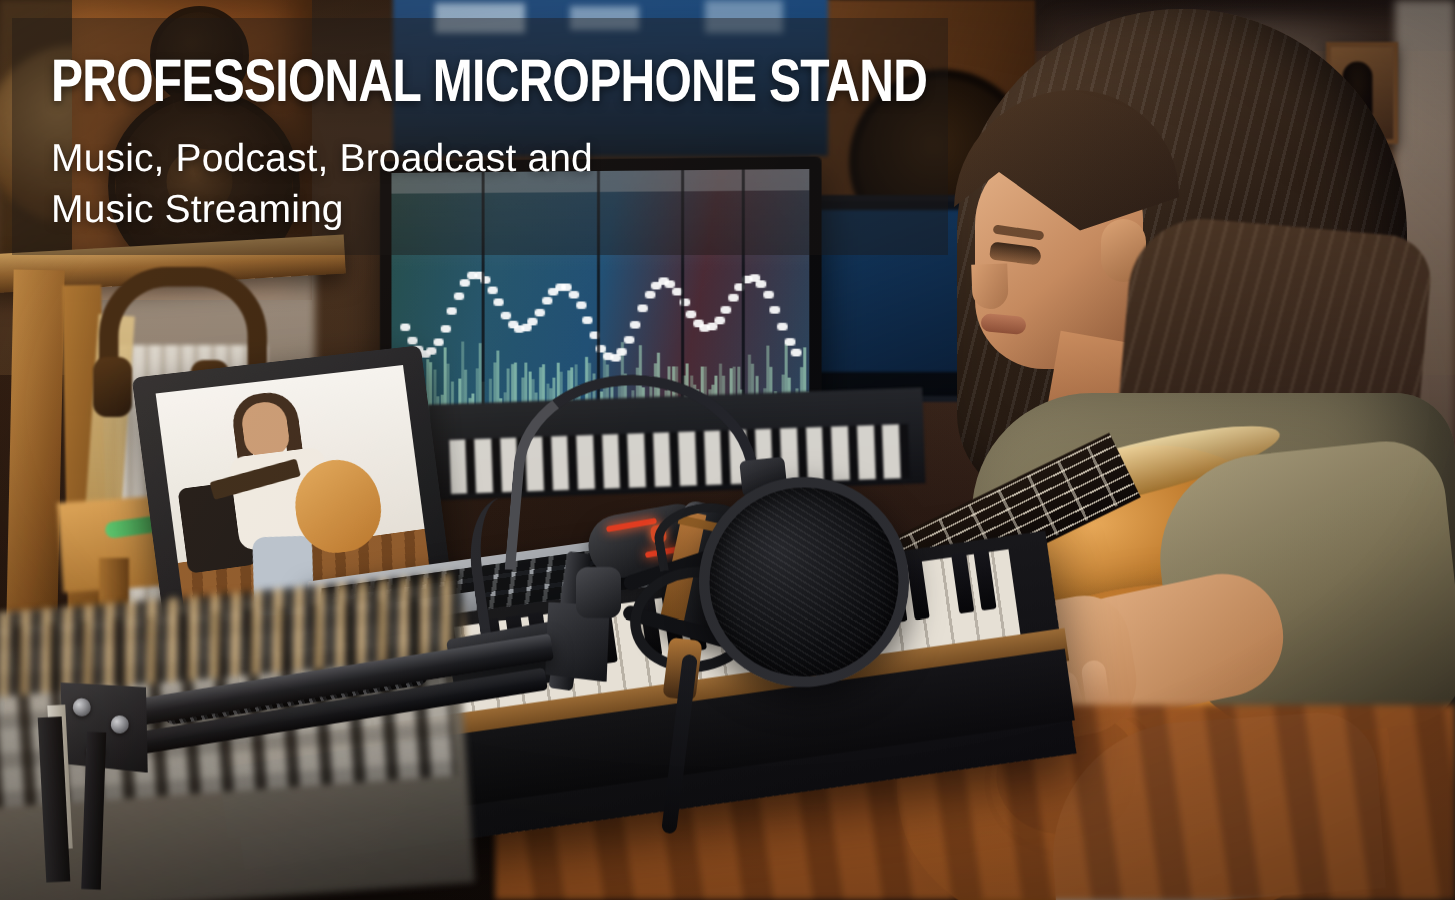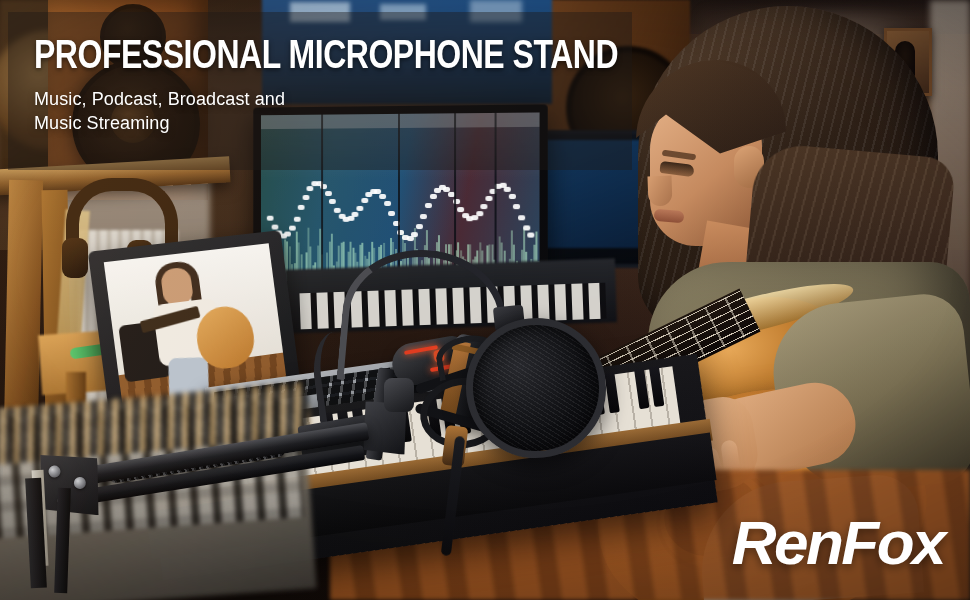--- a/index.html
+++ b/index.html
@@ -842,21 +842,21 @@
     text-shadow: 0 2px 6px rgba(0,0,0,.55);
   }
 
   #subhead {
     position: absolute;
     left: 26px;
     top: 76px;
     margin: 0;
     color: #ffffff;
     font-family: "Liberation Sans", sans-serif;
-    font-size: 18px;
+    font-size: 26px;
     line-height: 1.32;
     font-weight: 400;
     letter-spacing: .1px;
     text-shadow: 0 2px 6px rgba(0,0,0,.5);
   }
   #subhead .sub-line { display: block; }
 
   
   #brand-logo {
     position: absolute;
@@ -1236,15 +1236,14 @@
   <div class="layer" id="vignette"></div>
 
   <div class="layer" id="text-panel">
     <h1 id="headline">PROFESSIONAL MICROPHONE STAND</h1>
     <p id="subhead">
       <span class="sub-line">Music, Podcast, Broadcast and</span>
       <span class="sub-line">Music Streaming</span>
     </p>
   </div>
 
-  <div id="brand-logo">RenFox</div>
 
 </div>
 
 </body></html>

